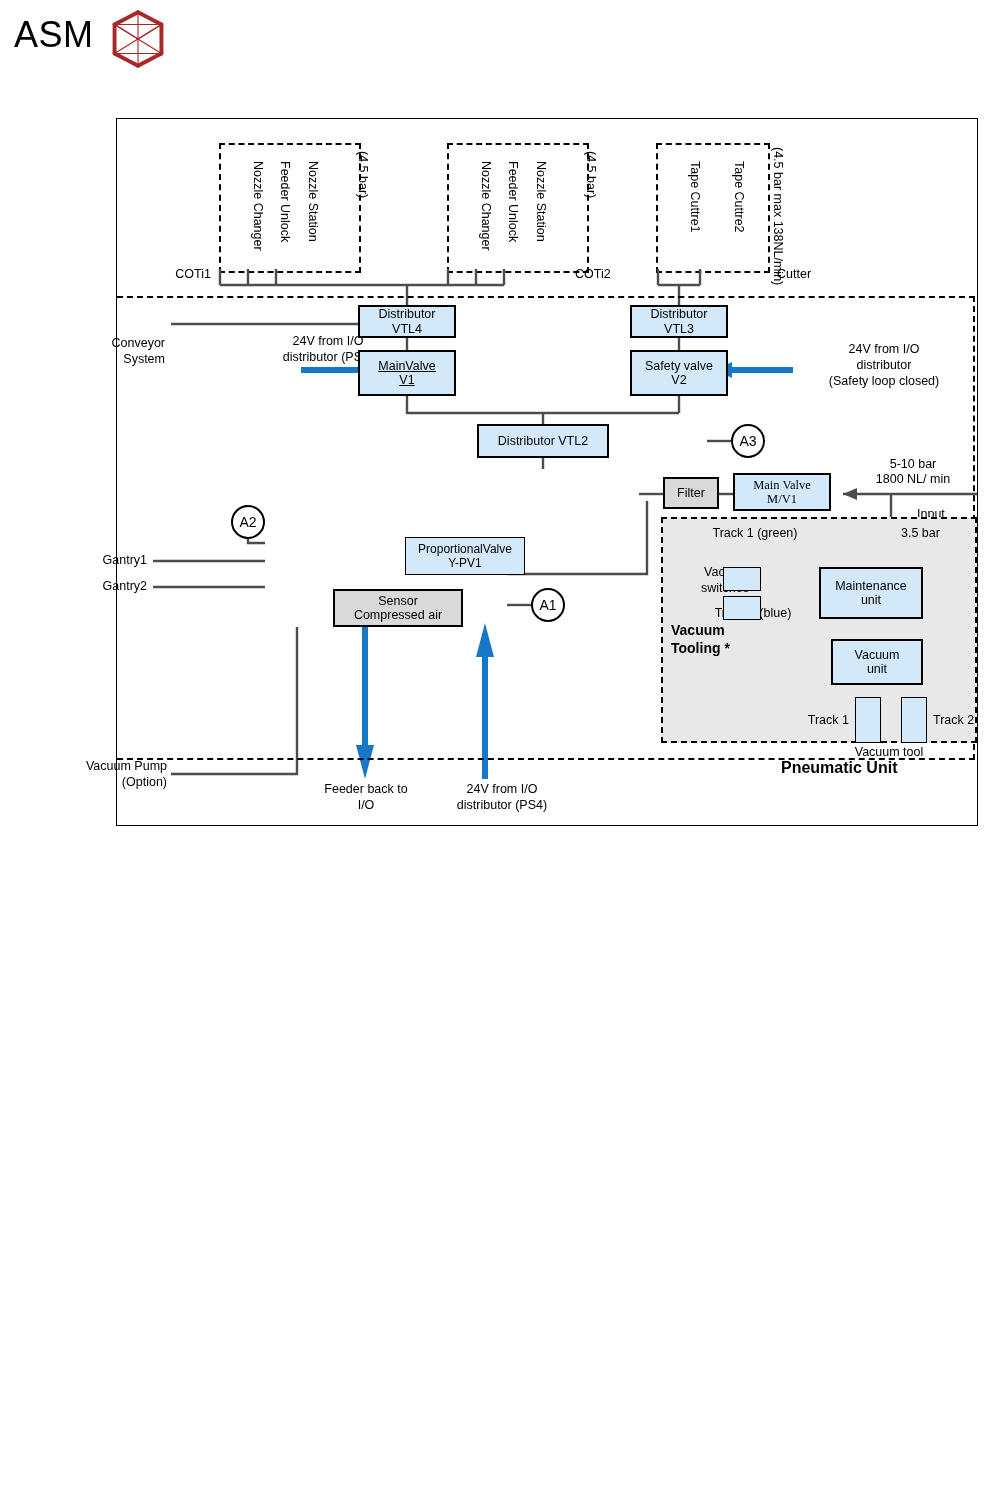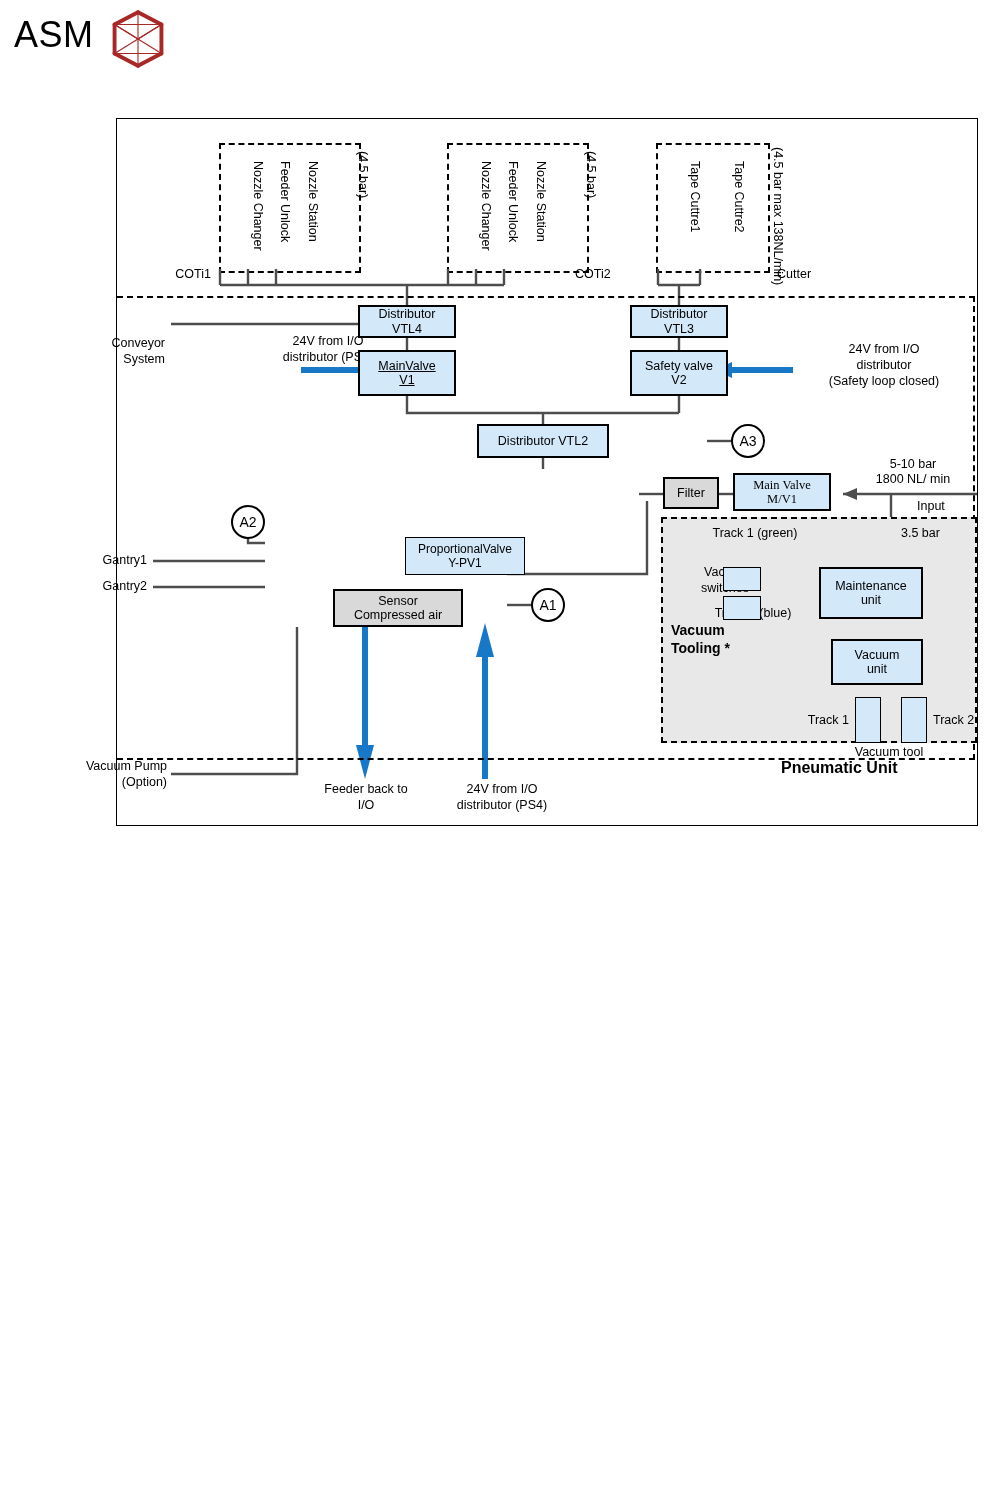--- a/index.html
+++ b/index.html
@@ -181,21 +181,21 @@
   <div class="txt bold" style="left:664px;top:642px;font-size:16px;">Pneumatic Unit</div>
 
   <div class="txt r" style="left:-92px;top:188px;width:140px;line-height:16px;margin-top:28px;">Conveyor
 System</div>
   <div class="txt r" style="left:-92px;top:434px;width:122px;">Gantry1</div>
   <div class="txt r" style="left:-92px;top:460px;width:122px;">Gantry2</div>
   <div class="txt r" style="left:-100px;top:639px;width:150px;line-height:16px;">Vacuum Pump
 (Option)</div>
   <div class="txt c" style="left:736px;top:338px;width:120px;line-height:15px;">5-10 bar
 1800 NL/ min</div>
-  <div class="txt" style="left:800px;top:380px;">Input</div>
+  <div class="txt" style="left:800px;top:388px;">Input</div>
 
   <div class="txt c" style="left:126px;top:214px;width:170px;line-height:16px;">24V from I/O
 distributor (PS4)</div>
   <div class="txt c" style="left:672px;top:222px;width:190px;line-height:16px;">24V from I/O
 distributor
 (Safety loop closed)</div>
   <div class="txt c" style="left:184px;top:662px;width:130px;line-height:16px;">Feeder back to
 I/O</div>
   <div class="txt c" style="left:300px;top:662px;width:170px;line-height:16px;">24V from I/O
 distributor (PS4)</div>

